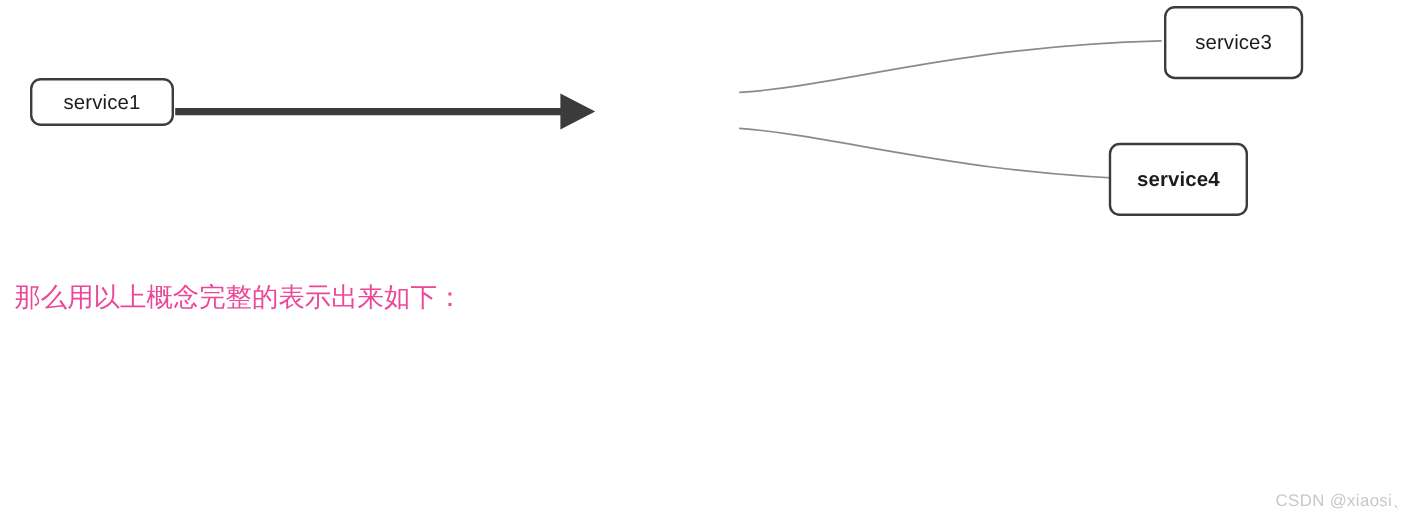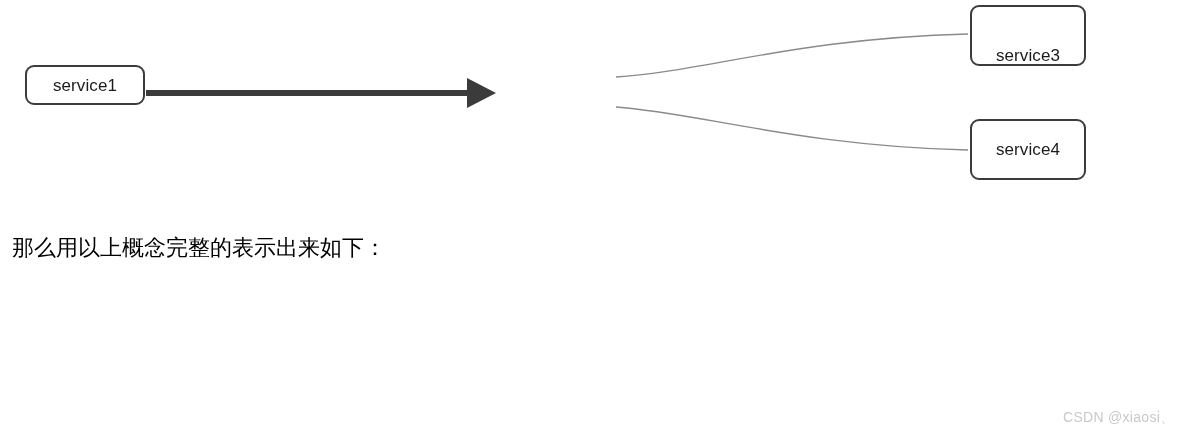--- a/index.html
+++ b/index.html
@@ -48,31 +48,31 @@
     font-family: "Liberation Sans", "DejaVu Sans", sans-serif;
     font-size: 17px;
     color: #1c1c1c;
     letter-spacing: 0.1px;
     white-space: nowrap;
     line-height: 1;
   }
 
   #node-service1 { left: 25px;  top: 65px;  width: 120px; height: 40px; }
   #node-service2 { left: 498px; top: 62px;  width: 116px; height: 61px; }
-  #node-service3 { left: 970px; top: 5px;   width: 116px; height: 61px; align-items: flex-end; }
-  #node-service4 { left: 970px; top: 119px; width: 116px; height: 61px; }
+  #node-service3 { left: 970px; top: 5px;   width: 116px; height: 61px; }
+  #node-service4 { left: 924px; top: 119px; width: 116px; height: 61px; font-weight: bold; }
 
   #body-paragraph {
     position: absolute;
     left: 12px;
     top: 232px;
     font-family: "Liberation Serif", "DejaVu Serif", serif;
     font-size: 22px;
     line-height: 32px;
-    color: #000000;
+    color: #ec4899;
     white-space: nowrap;
   }
 
   #watermark {
     position: absolute;
     left: 1039px;
     top: 409px;
     font-family: "Liberation Sans", "DejaVu Sans", sans-serif;
     font-size: 14px;
     color: #c9c9c9;

